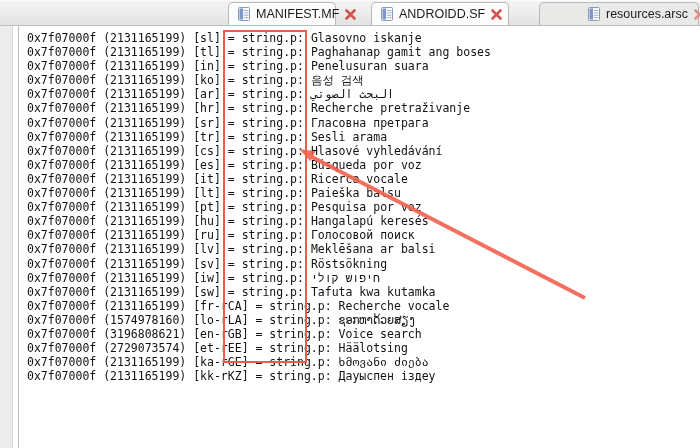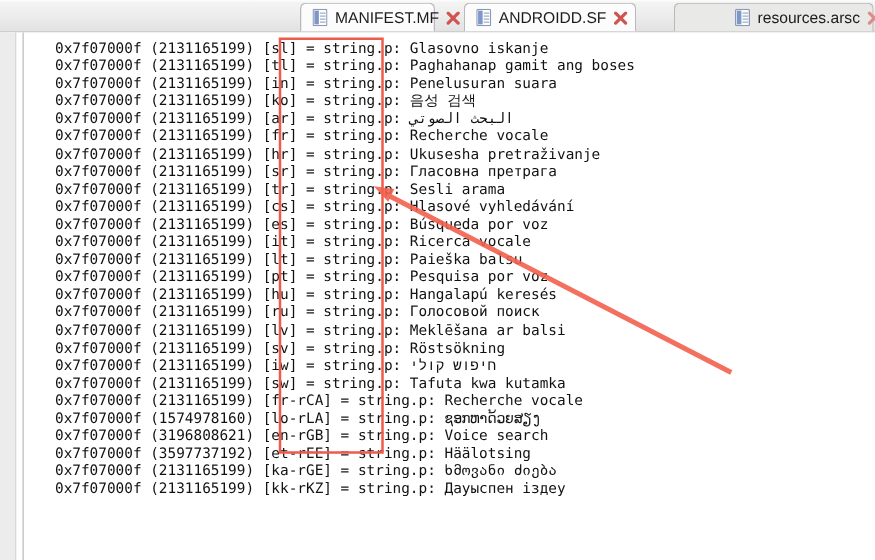--- a/index.html
+++ b/index.html
@@ -6,35 +6,35 @@
     font-family:"Liberation Sans",sans-serif;}
   
   .tabbar{position:relative;width:700px;height:26px;
     background:linear-gradient(#f4f4f4,#ededed 45%,#e2e2e2);
     border-top:1px solid #fbfbfb;border-bottom:1px solid #bfbfbf;box-sizing:border-box;}
   .tab{position:absolute;bottom:0;height:23px;box-sizing:border-box;
     background:#fcfcfc;border:1px solid #b9b9b9;border-bottom:none;
     border-radius:5px 5px 0 0;display:flex;align-items:center;gap:6px;padding:0 9px;
     box-shadow:inset 0 1px 0 #ffffff;cursor:default;}
   .tab.active{background:#e9e9e7;box-shadow:none;}
-  .tab:nth-of-type(1){left:240px;width:108px;}
+  .tab:nth-of-type(1){left:228px;width:108px;}
   .tab:nth-of-type(2){left:371px;width:138px;}
   .tab:nth-of-type(3){left:539px;width:160px;padding-left:48px;}
   .tab-label{font-size:12.5px;color:#1c1c1c;white-space:nowrap;flex:1 1 auto;text-align:center;}
   .doc-icon{flex:0 0 auto;width:12px;height:14px;}
   .close-x{flex:0 0 auto;width:11px;height:11px;}
   
   .content{position:relative;width:700px;height:422px;background:#ffffff;}
   .gutter-strip{position:absolute;left:0;top:0;width:13px;height:100%;
     background:#ececec;border-right:1px solid #d9d9d9;box-sizing:border-box;}
   .gutter-line{position:absolute;left:18px;top:0;width:1px;height:100%;background:#bdbdbd;}
   .code{position:absolute;left:0;top:0;width:100%;padding-top:5px;
     font-family:"DejaVu Sans Mono","Liberation Mono",monospace;
     font-size:11.5px;line-height:14.1px;color:#111;}
-  .code-line{white-space:pre;padding-left:44px;}
+  .code-line{white-space:pre;padding-left:27px;}
   
   .anno-box{position:absolute;left:223px;top:4px;width:84px;height:333px;
     border:2px solid #ef5b4b;box-sizing:border-box;pointer-events:none;}
   .anno-arrow{position:absolute;left:0;top:0;width:700px;height:422px;pointer-events:none;}
 </style>
 </head>
 <body>
 
 <div class="tabbar">
 
@@ -86,39 +86,38 @@
   <div class="gutter-strip"></div>
   <div class="gutter-line"></div>
 
   <div class="code">
 
   <div class="code-line"><span class="addr">0x7f07000f (2131165199) [sl] </span><span class="assign">= string.p: </span><span class="value">Glasovno iskanje</span></div>
       <div class="code-line"><span class="addr">0x7f07000f (2131165199) [tl] </span><span class="assign">= string.p: </span><span class="value">Paghahanap gamit ang boses</span></div>
       <div class="code-line"><span class="addr">0x7f07000f (2131165199) [in] </span><span class="assign">= string.p: </span><span class="value">Penelusuran suara</span></div>
       <div class="code-line"><span class="addr">0x7f07000f (2131165199) [ko] </span><span class="assign">= string.p: </span><span class="value">음성 검색</span></div>
       <div class="code-line"><span class="addr">0x7f07000f (2131165199) [ar] </span><span class="assign">= string.p: </span><span class="value">البحث الصوتي</span></div>
-      <div class="code-line"><span class="addr">0x7f07000f (2131165199) [fr] </span><span class="assign">= string.p: </span><span class="value">Recherche vocale</span></div>
-      <div class="code-line"><span class="addr">0x7f07000f (2131165199) [hr] </span><span class="assign">= string.p: </span><span class="value">Ukusesha pretraživanje</span></div>
+      <div class="code-line"><span class="addr">0x7f07000f (2131165199) [hr] </span><span class="assign">= string.p: </span><span class="value">Recherche pretraživanje</span></div>
       <div class="code-line"><span class="addr">0x7f07000f (2131165199) [sr] </span><span class="assign">= string.p: </span><span class="value">Гласовна претрага</span></div>
       <div class="code-line"><span class="addr">0x7f07000f (2131165199) [tr] </span><span class="assign">= string.p: </span><span class="value">Sesli arama</span></div>
       <div class="code-line"><span class="addr">0x7f07000f (2131165199) [cs] </span><span class="assign">= string.p: </span><span class="value">Hlasové vyhledávání</span></div>
       <div class="code-line"><span class="addr">0x7f07000f (2131165199) [es] </span><span class="assign">= string.p: </span><span class="value">Búsqueda por voz</span></div>
       <div class="code-line"><span class="addr">0x7f07000f (2131165199) [it] </span><span class="assign">= string.p: </span><span class="value">Ricerca vocale</span></div>
       <div class="code-line"><span class="addr">0x7f07000f (2131165199) [lt] </span><span class="assign">= string.p: </span><span class="value">Paieška balsu</span></div>
       <div class="code-line"><span class="addr">0x7f07000f (2131165199) [pt] </span><span class="assign">= string.p: </span><span class="value">Pesquisa por voz</span></div>
       <div class="code-line"><span class="addr">0x7f07000f (2131165199) [hu] </span><span class="assign">= string.p: </span><span class="value">Hangalapú keresés</span></div>
       <div class="code-line"><span class="addr">0x7f07000f (2131165199) [ru] </span><span class="assign">= string.p: </span><span class="value">Голосовой поиск</span></div>
       <div class="code-line"><span class="addr">0x7f07000f (2131165199) [lv] </span><span class="assign">= string.p: </span><span class="value">Meklēšana ar balsi</span></div>
       <div class="code-line"><span class="addr">0x7f07000f (2131165199) [sv] </span><span class="assign">= string.p: </span><span class="value">Röstsökning</span></div>
       <div class="code-line"><span class="addr">0x7f07000f (2131165199) [iw] </span><span class="assign">= string.p: </span><span class="value">חיפוש קולי</span></div>
       <div class="code-line"><span class="addr">0x7f07000f (2131165199) [sw] </span><span class="assign">= string.p: </span><span class="value">Tafuta kwa kutamka</span></div>
       <div class="code-line"><span class="addr">0x7f07000f (2131165199) [fr-rCA] </span><span class="assign">= string.p: </span><span class="value">Recherche vocale</span></div>
       <div class="code-line"><span class="addr">0x7f07000f (1574978160) [lo-rLA] </span><span class="assign">= string.p: </span><span class="value">ຊອກຫາດ້ວຍສຽງ</span></div>
       <div class="code-line"><span class="addr">0x7f07000f (3196808621) [en-rGB] </span><span class="assign">= string.p: </span><span class="value">Voice search</span></div>
-      <div class="code-line"><span class="addr">0x7f07000f (3597737192) [et-rEE] </span><span class="assign">= string.p: </span><span class="value">Häälotsing</span></div>
+      <div class="code-line"><span class="addr">0x7f07000f (2729073574) [et-rEE] </span><span class="assign">= string.p: </span><span class="value">Häälotsing</span></div>
       <div class="code-line"><span class="addr">0x7f07000f (2131165199) [ka-rGE] </span><span class="assign">= string.p: </span><span class="value">ხმოვანი ძიება</span></div>
       <div class="code-line"><span class="addr">0x7f07000f (2131165199) [kk-rKZ] </span><span class="assign">= string.p: </span><span class="value">Дауыспен іздеу</span></div>
     </div>
 
   <div class="anno-box"></div>
 
   <svg class="anno-arrow" viewBox="0 0 700 422">
     <line x1="585" y1="272" x2="312" y2="131" stroke="#f2604d" stroke-width="4" opacity="0.9"></line>
     <polygon points="299,123 315.5,125.2 310.5,135.3" fill="#f2604d" opacity="0.9"></polygon>
   </svg>

